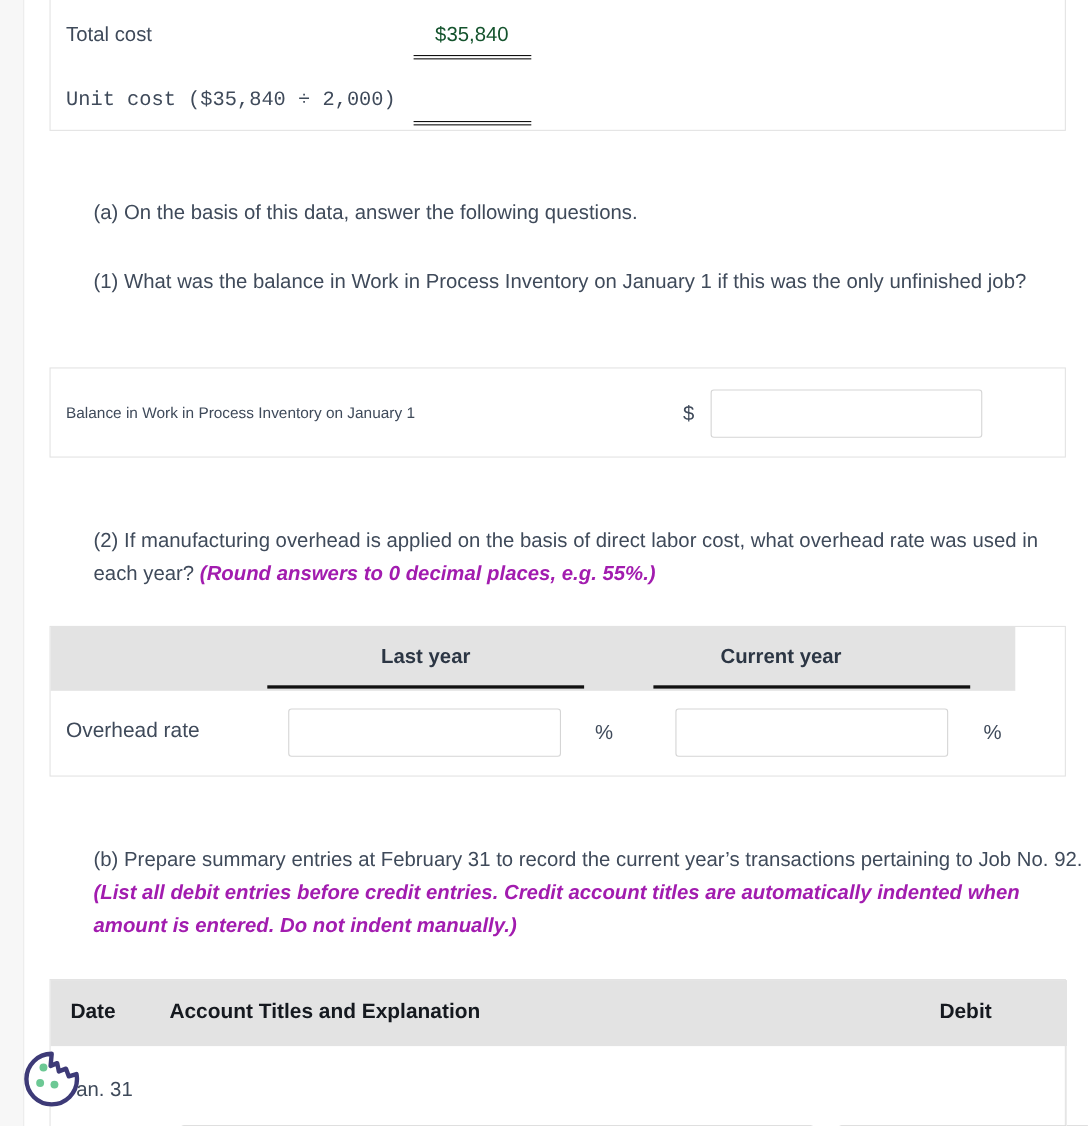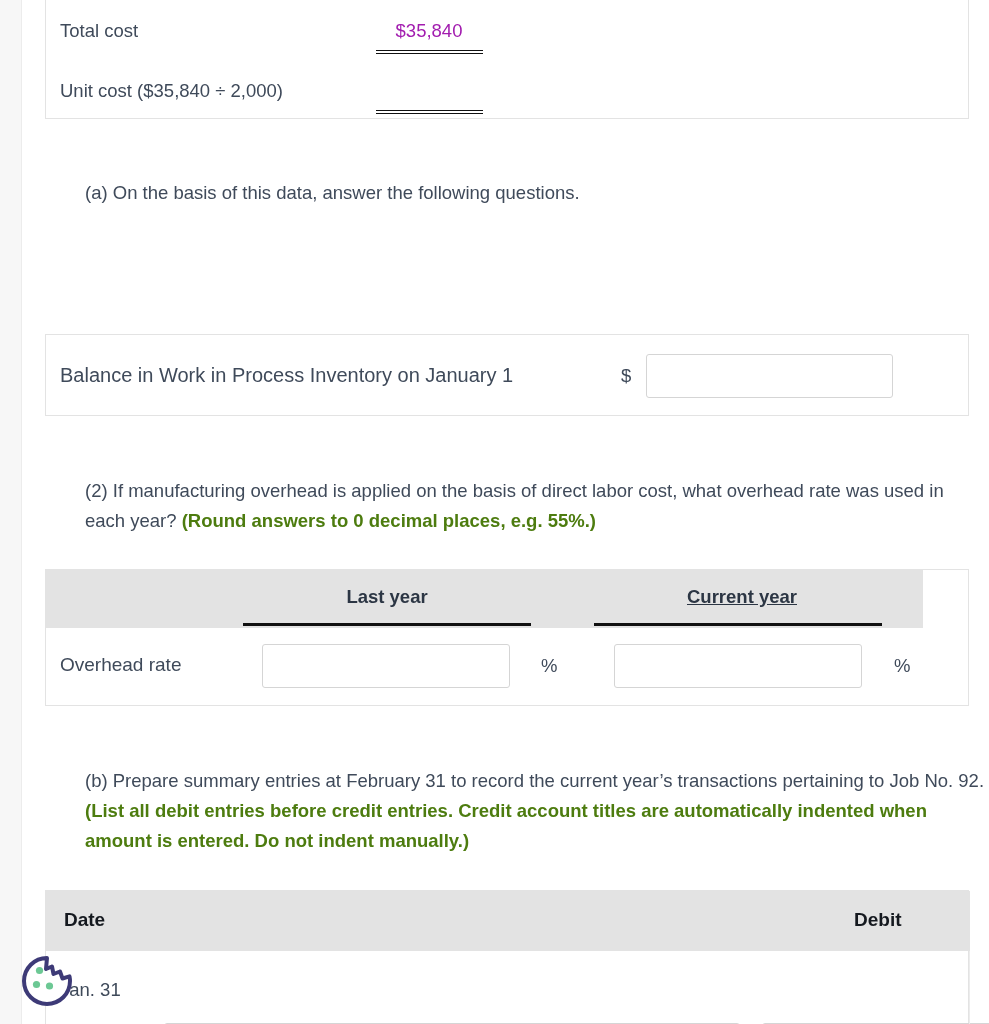--- a/index.html
+++ b/index.html
@@ -64,56 +64,57 @@
     color: #3f4a5a;
     white-space: nowrap;
   }
   .cost-value {
     position: absolute;
     width: 200px;
     text-align: center;
     top: 50%;
     transform: translateY(-50%);
     font-size: 18.5px;
-    color: #a21caf;
+    color: #14532d;
     white-space: nowrap;
   }
   .dbl-rule {
     position: absolute;
     height: 1px;
     background: #111111;
     box-shadow: 0 3px 0 0 #111111;
   }
 
   
   .para {
     position: absolute;
     font-size: 18.5px;
     line-height: 30px;
     color: #3f4a5a;
     margin-left: 40px;
   }
   .para .em-red {
-    color: #4d7c0f;
+    color: #a21caf;
     font-weight: bold;
+    font-style: italic;
   }
 
   
   #balance-table {
     left: 45px;
     top: 334px;
     width: 924px;
     height: 82px;
   }
   .bal-label {
     position: absolute;
     left: 14px;
     top: 50%;
     transform: translateY(-50%);
-    font-size: 20px;
+    font-size: 14px;
     white-space: nowrap;
   }
   .dollar-sign {
     position: absolute;
     font-size: 18.5px;
     color: #3f4a5a;
   }
 
   
   .txtbox {
@@ -236,65 +237,67 @@
 <div class="canvas">
 
   <div class="tbl" id="cost-table">
 
     <div class="cost-row" style="top:56px;">
       <div class="cost-label">Total cost</div>
       <div class="cost-value" style="left:283px;">$35,840</div>
     </div>
     <div class="dbl-rule" style="left:330px; top:105px; width:107px;"></div>
 
-    <div class="cost-row" style="top:116px;">
+    <div class="cost-row" style="top:116px;font-family:Liberation Mono, monospace;">
       <div class="cost-label">Unit cost ($35,840 ÷ 2,000)</div>
     </div>
     <div class="dbl-rule" style="left:330px; top:165px; width:107px;"></div>
   </div>
 
   <div class="para" id="q-a-intro" style="left:45px; top:178px; width:930px;">(a) On the basis of this data, answer the following questions.</div>
 
+  <div class="para" id="q-a1" style="left:45px; top:241px; width:890px;">(1) What was the balance in Work in Process Inventory on January 1 if this was the only unfinished job?</div>
 
   <div class="tbl" id="balance-table">
     <div class="bal-label">Balance in Work in Process Inventory on January 1</div>
     <div class="dollar-sign" style="left:575px; top:30px;">$</div>
     <input class="txtbox" type="text" id="balance-input" style="left: 600px; top: 19px; width: 247px; height: 44px;" value="">
   </div>
 
   <div class="para" id="q-a2" style="left:45px; top:476px; width:900px;">
     <span>(2) If manufacturing overhead is applied on the basis of direct labor cost, what overhead rate was used in each year? </span><span class="em-red">(Round answers to 0 decimal places, e.g. 55%.)</span>
   </div>
 
   <div class="tbl" id="overhead-table">
     <div class="oh-head"></div>
 
     <div class="oh-head-label" style="left:197px; width:288px;">Last year</div>
     <div class="oh-head-rule" style="left:197px; width:288px;"></div>
 
-    <div class="oh-head-label" style="left:552px; width:288px;text-decoration:underline;">Current year</div>
+    <div class="oh-head-label" style="left:520px; width:288px;">Current year</div>
     <div class="oh-head-rule" style="left:548px; width:288px;"></div>
 
     <div class="oh-row-label">Overhead rate</div>
 
     <input class="txtbox" type="text" id="overhead-last-year-input" style="left: 216px; top: 74px; width: 248px; height: 44px;" value="">
     <div class="pct" style="left:495px; top:85px;">%</div>
 
     <input class="txtbox" type="text" id="overhead-current-year-input" style="left: 568px; top: 74px; width: 248px; height: 44px;" value="">
     <div class="pct" style="left:848px; top:85px;">%</div>
   </div>
 
   <div class="para" id="q-b" style="left:45px; top:766px; width:900px;">
     <span>(b) Prepare summary entries at February 31 to record the current year’s transactions pertaining to Job No. 92. </span><span class="em-red">(List all debit entries before credit entries. Credit account titles are automatically indented when amount is entered. Do not indent manually.)</span>
   </div>
 
   <div class="tbl" id="journal-table">
     <div class="jr-head"></div>
 
     <div class="jr-head-label" style="left:18px;text-align:right;">Date</div>
+    <div class="jr-head-label" style="left:108px;">Account Titles and Explanation</div>
     <div class="jr-head-label" style="left:808px;text-align:center;">Debit</div>
 
     <div class="jr-row">
       <div class="jr-date">Jan. 31</div>
       <input class="txtbox" type="text" id="journal-account-input" style="left: 118px; top: 72px; width: 576px; height: 45px;" value="">
       <input class="txtbox" type="text" id="journal-debit-input" style="left: 716px; top: 72px; width: 248px; height: 45px;" value="">
     </div>
     <div class="jr-col-divider" style="left:923px;"></div>
   </div>
 

